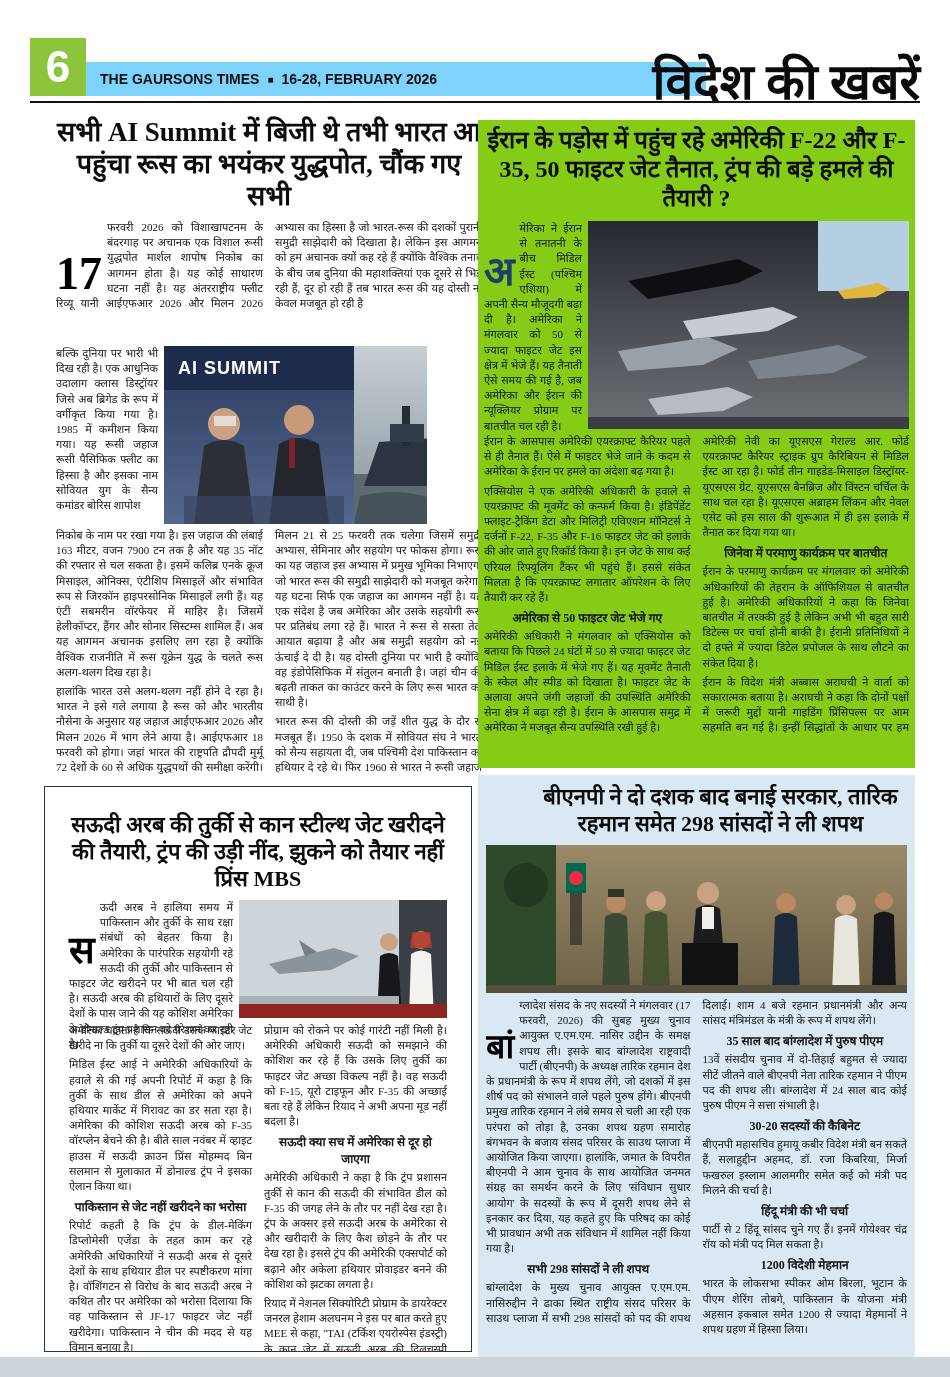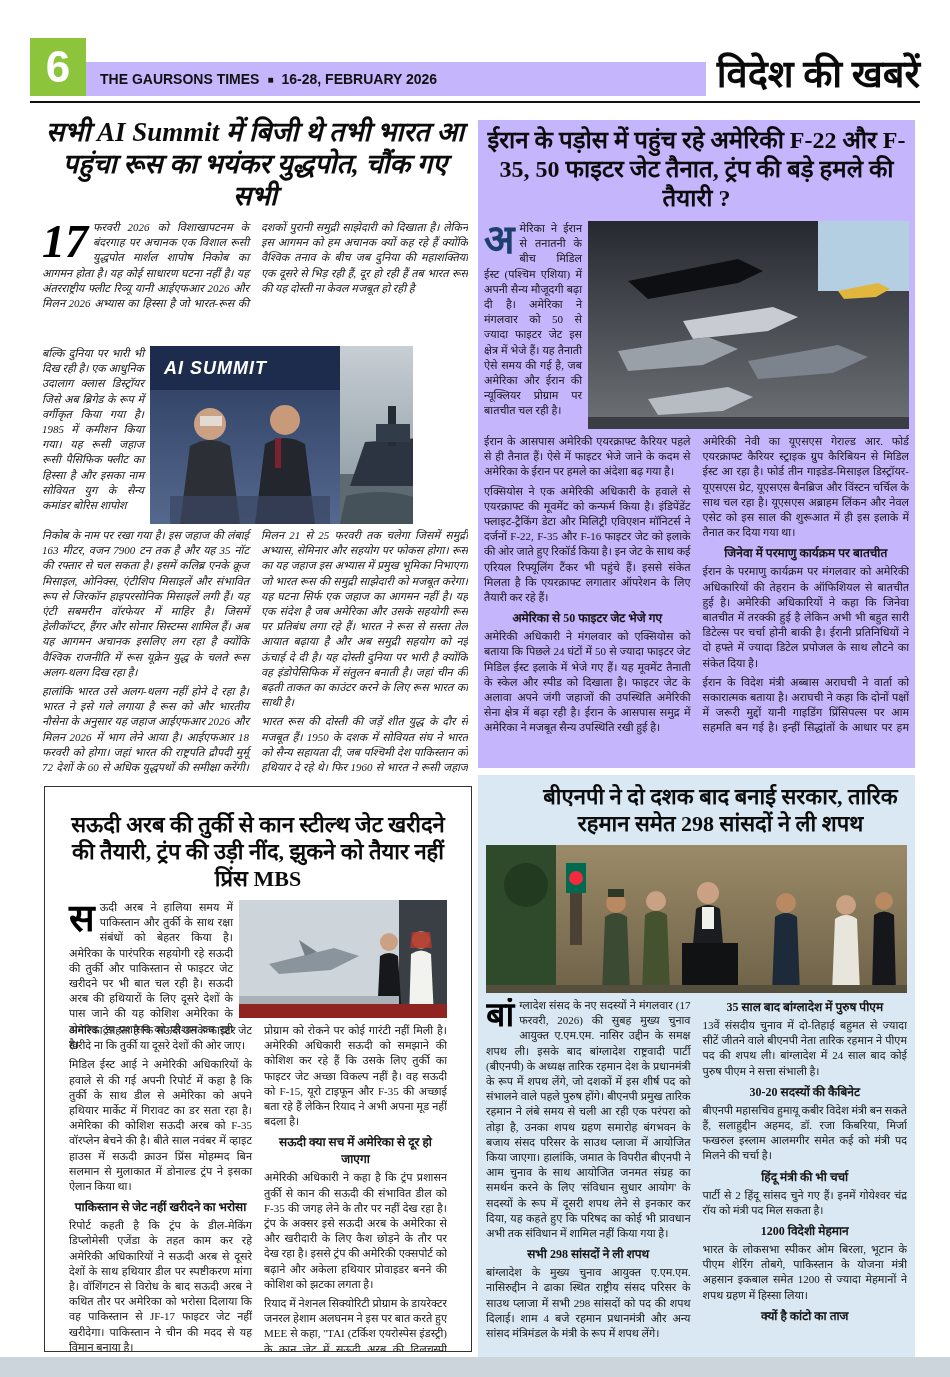--- a/index.html
+++ b/index.html
@@ -2,48 +2,48 @@
 <html><head>
 <meta charset="utf-8">
 <style>
   html,body{margin:0;padding:0;background:#e8e8e8;}
   .page{position:relative;width:950px;height:1377px;background:#ffffff;margin:0 auto;
         font-family:"Liberation Serif", serif;color:#141414;overflow:hidden;}
 
   
   .pagenum{position:absolute;left:30px;top:38px;width:56px;height:58px;background:#8cc43c;
            color:#fff;font:bold 44px/58px "Liberation Sans",sans-serif;text-align:center;}
-  .masthead-bar{position:absolute;left:86px;top:62px;width:620px;height:34px;background:#c4b5fd;
+  .masthead-bar{position:absolute;left:86px;top:62px;width:620px;height:34px;background:#7dd3fc;
                 display:flex;align-items:center;padding-left:14px;box-sizing:border-box;
                 font-family:"Liberation Sans",sans-serif;font-weight:bold;font-size:14px;color:#111;}
   .masthead-bar .sq{font-size:10px;margin:0 8px;}
   .section-title{position:absolute;right:30px;top:46px;width:400px;text-align:right;
-                 font-weight:bold;font-size:38px;color:#0a0a0a;letter-spacing:0px;}
+                 font-weight:bold;font-size:50px;color:#0a0a0a;letter-spacing:0px;}
   .head-rule{position:absolute;left:30px;top:101px;width:890px;height:2px;background:#111;}
 
   
   .art{position:absolute;box-sizing:border-box;overflow:hidden;}
   .hl{font-weight:bold;text-align:center;margin:0 0 8px 0;color:#0c0c0c;}
   .bt{font-size:11px;line-height:15.2px;text-align:justify;margin:0 0 4px 0;}
   .two-col{column-count:2;column-gap:12px;overflow:hidden;}
   .subhead{font-weight:bold;font-size:12px;text-align:center;margin:3px 0 3px 0;}
-  .dc{float:left;font-weight:bold;line-height:0.82;padding:3px 5px 0 0;}
+  .dc{float:left;font-weight:bold;line-height:0.82;padding:3px 5px 0 0;margin-top:32px;}
   .row{display:flex;gap:6px;}
   .photo{position:relative;overflow:hidden;flex-shrink:0;}
 
   
-  #a1{left:42px;top:116px;width:426px;height:660px;font-style:italic;}
+  #a1{left:56px;top:116px;width:426px;height:660px;}
   #a1 .hl{font-size:27px;line-height:32px;}
   #a1 .sec1{height:126px;}
   #a1 .side{width:102px;}
   #a1 .sec3{height:252px;margin-top:4px;}
   .dc-num{font-size:46px;color:#000;}
 
   
-  #a2{left:478px;top:120px;width:437px;height:648px;background:#c4b5fd;padding:6px;}
+  #a2{left:478px;top:120px;width:437px;height:648px;background:#84cc16;padding:6px;}
   #a2 .hl{font-size:24px;line-height:29px;}
   #a2 .side{width:98px;}
   #a2 .sec2{height:330px;margin-top:5px;}
   .dc-a2{font-size:40px;color:#1c3f6e;}
 
   
   #a3{left:44px;top:786px;width:428px;height:566px;border:1px solid #333;padding:24px;}
   #a3 .hl{font-size:22px;line-height:27px;}
   #a3 .side{width:196px;}
   #a3 .sec2{height:372px;margin-top:5px;}

